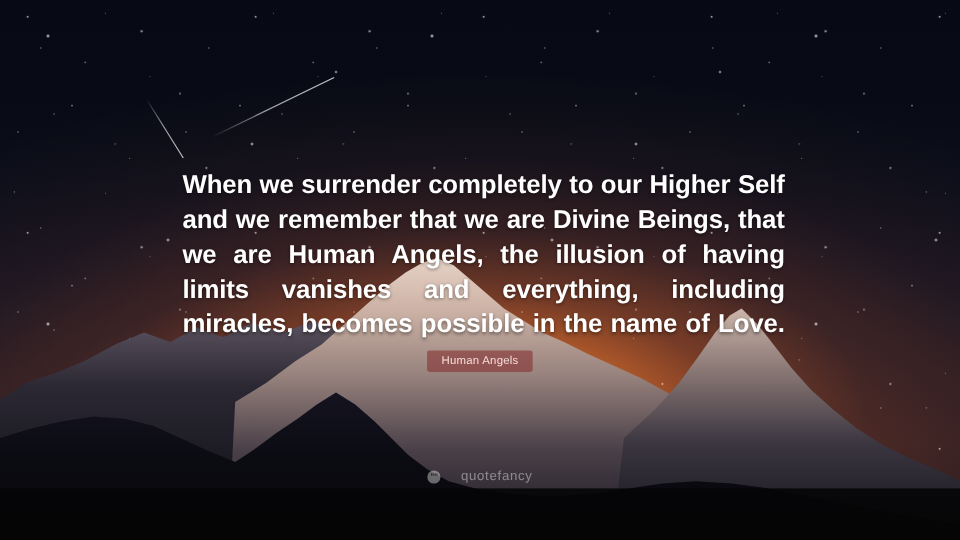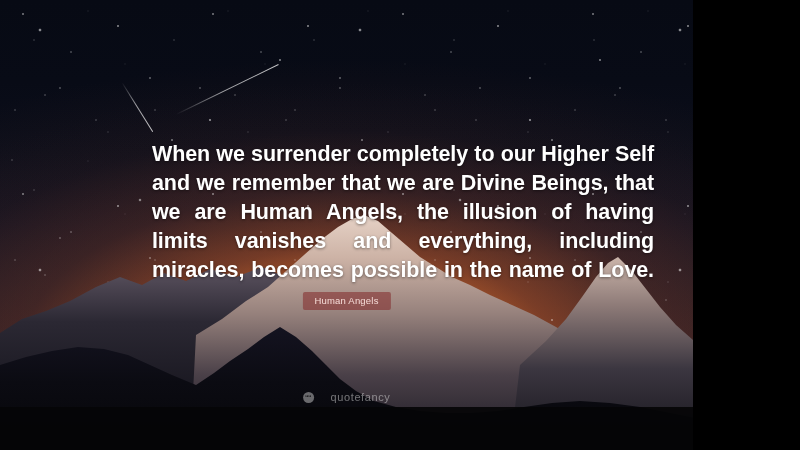--- a/index.html
+++ b/index.html
@@ -6,21 +6,21 @@
 
   html, body {
     width:800px; height:450px;
     background:#000;
     font-family:"Liberation Sans", sans-serif;
     overflow:hidden;
   }
 
   #stage {
     position:relative;
-    width:693px; height:450px;
+    width:800px; height:450px;
     overflow:hidden;
     background:#070a14;
   }
 
   
   .sky {
     position:absolute; inset:0;
     background:
       radial-gradient(ellipse 620px 300px at 50% 77%,
         rgba(255,148,52,0.95) 0%,

